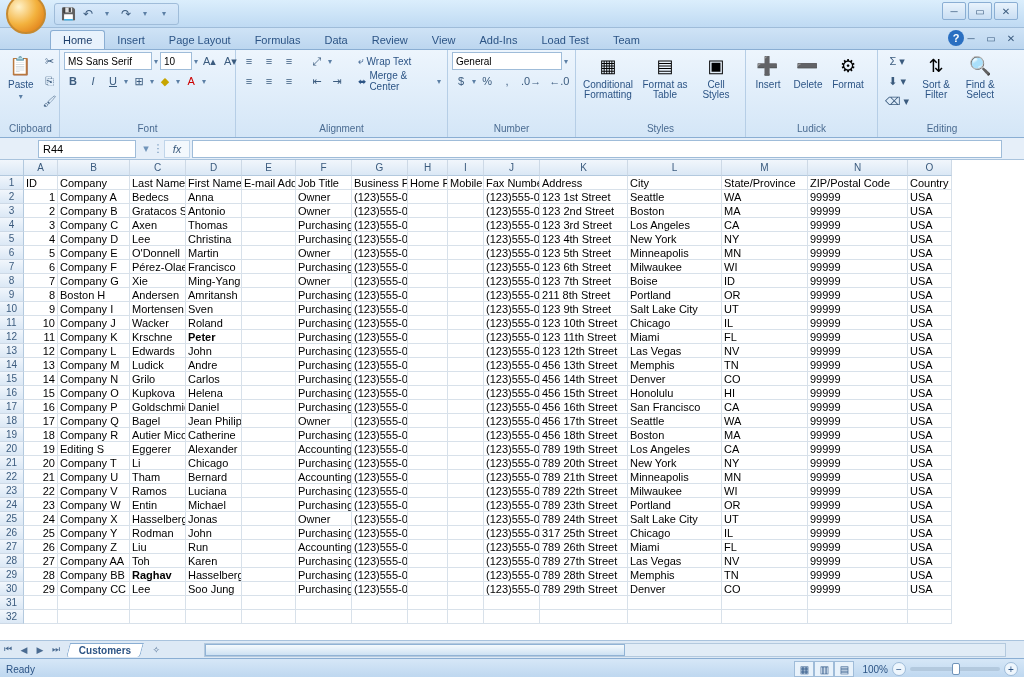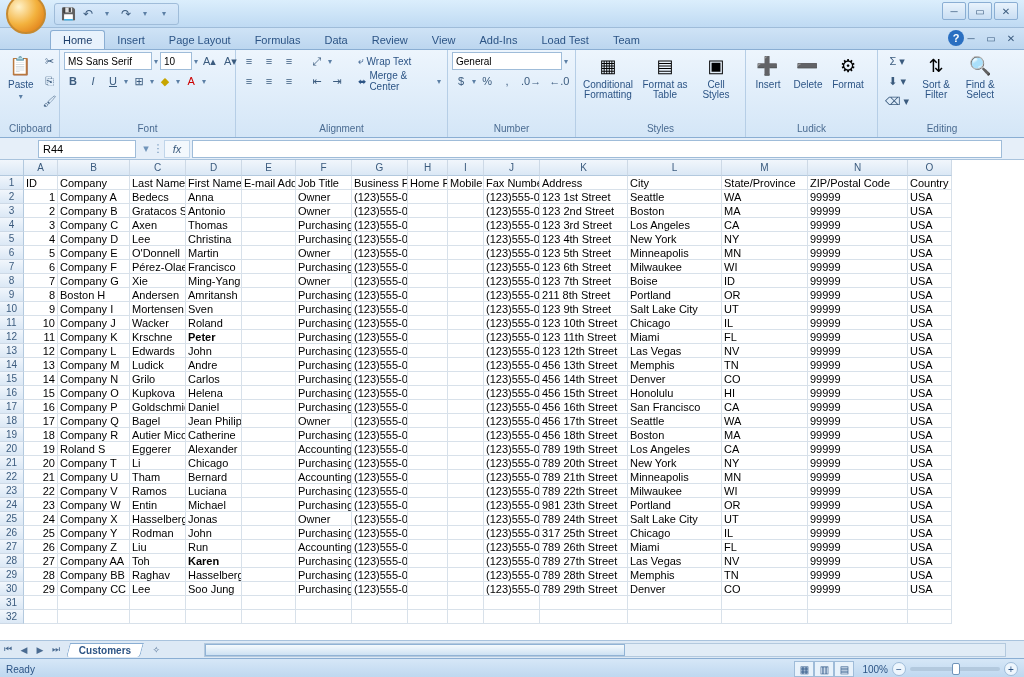--- a/index.html
+++ b/index.html
@@ -890,21 +890,21 @@
         <div class="cell" style="width: 36px;"></div>
         <div class="cell" style="width: 56px;">(123)555-0</div>
         <div class="cell" style="width: 88px;">456 18th Street</div>
         <div class="cell" style="width: 94px;">Boston</div>
         <div class="cell" style="width: 86px;">MA</div>
         <div class="cell" style="width: 100px;">99999</div>
         <div class="cell" style="width: 44px;">USA</div>
       </div>
       <div class="row">
         <div class="cell num" style="width: 34px;">19</div>
-        <div class="cell" style="width: 72px;">Roland S</div>
+        <div class="cell" style="width: 72px;">Editing S</div>
         <div class="cell" style="width: 56px;">Eggerer</div>
         <div class="cell" style="width: 56px;">Alexander</div>
         <div class="cell" style="width: 54px;"></div>
         <div class="cell" style="width: 56px;">Accounting</div>
         <div class="cell" style="width: 56px;">(123)555-0100</div>
         <div class="cell" style="width: 40px;"></div>
         <div class="cell" style="width: 36px;"></div>
         <div class="cell" style="width: 56px;">(123)555-0</div>
         <div class="cell" style="width: 88px;">789 19th Street</div>
         <div class="cell" style="width: 94px;">Los Angeles</div>
@@ -967,21 +967,21 @@
         <div class="cell num" style="width: 34px;">23</div>
         <div class="cell" style="width: 72px;">Company W</div>
         <div class="cell" style="width: 56px;">Entin</div>
         <div class="cell" style="width: 56px;">Michael</div>
         <div class="cell" style="width: 54px;"></div>
         <div class="cell" style="width: 56px;">Purchasing</div>
         <div class="cell" style="width: 56px;">(123)555-0100</div>
         <div class="cell" style="width: 40px;"></div>
         <div class="cell" style="width: 36px;"></div>
         <div class="cell" style="width: 56px;">(123)555-0</div>
-        <div class="cell" style="width: 88px;">981 23th Street</div>
+        <div class="cell" style="width: 88px;">789 23th Street</div>
         <div class="cell" style="width: 94px;">Portland</div>
         <div class="cell" style="width: 86px;">OR</div>
         <div class="cell" style="width: 100px;">99999</div>
         <div class="cell" style="width: 44px;">USA</div>
       </div>
       <div class="row">
         <div class="cell num" style="width: 34px;">24</div>
         <div class="cell" style="width: 72px;">Company X</div>
         <div class="cell" style="width: 56px;">Hasselberg</div>
         <div class="cell" style="width: 56px;">Jonas</div>
@@ -1028,37 +1028,37 @@
         <div class="cell" style="width: 88px;">789 26th Street</div>
         <div class="cell" style="width: 94px;">Miami</div>
         <div class="cell" style="width: 86px;">FL</div>
         <div class="cell" style="width: 100px;">99999</div>
         <div class="cell" style="width: 44px;">USA</div>
       </div>
       <div class="row">
         <div class="cell num" style="width: 34px;">27</div>
         <div class="cell" style="width: 72px;">Company AA</div>
         <div class="cell" style="width: 56px;">Toh</div>
-        <div class="cell" style="width: 56px; font-weight: bold;">Karen</div>
+        <div class="cell" style="width: 56px;">Karen</div>
         <div class="cell" style="width: 54px;"></div>
         <div class="cell" style="width: 56px;">Purchasing</div>
         <div class="cell" style="width: 56px;">(123)555-0100</div>
         <div class="cell" style="width: 40px;"></div>
         <div class="cell" style="width: 36px;"></div>
         <div class="cell" style="width: 56px;">(123)555-0</div>
         <div class="cell" style="width: 88px;">789 27th Street</div>
         <div class="cell" style="width: 94px;">Las Vegas</div>
         <div class="cell" style="width: 86px;">NV</div>
         <div class="cell" style="width: 100px;">99999</div>
         <div class="cell" style="width: 44px;">USA</div>
       </div>
       <div class="row">
         <div class="cell num" style="width: 34px;">28</div>
         <div class="cell" style="width: 72px;">Company BB</div>
-        <div class="cell" style="width: 56px;">Raghav</div>
+        <div class="cell" style="width: 56px; font-weight: bold;">Raghav</div>
         <div class="cell" style="width: 56px;">Hasselberg</div>
         <div class="cell" style="width: 54px;"></div>
         <div class="cell" style="width: 56px;">Purchasing</div>
         <div class="cell" style="width: 56px;">(123)555-0100</div>
         <div class="cell" style="width: 40px;"></div>
         <div class="cell" style="width: 36px;"></div>
         <div class="cell" style="width: 56px;">(123)555-0</div>
         <div class="cell" style="width: 88px;">789 28th Street</div>
         <div class="cell" style="width: 94px;">Memphis</div>
         <div class="cell" style="width: 86px;">TN</div>

